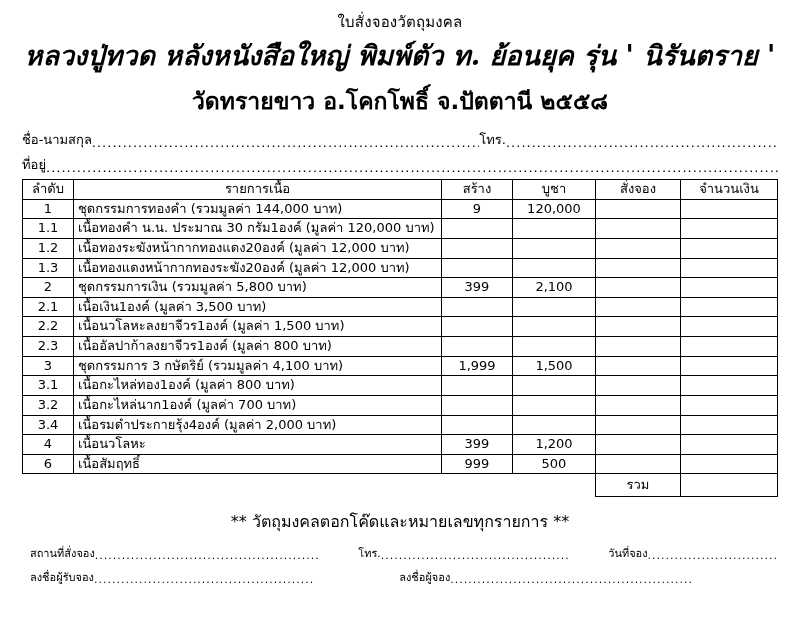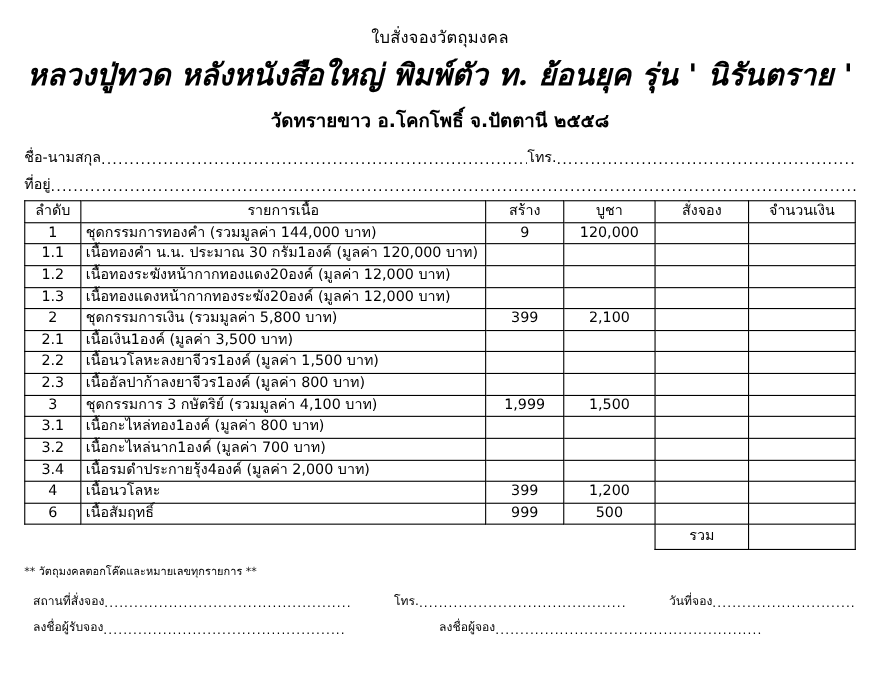--- a/index.html
+++ b/index.html
@@ -12,42 +12,42 @@
     height: 627px;
     font-family: "DejaVu Sans", "Liberation Sans", sans-serif;
     color: #000000;
     overflow: hidden;
   }
   .page {
     position: relative;
     width: 800px;
     height: 627px;
     box-sizing: border-box;
-    padding: 20px 22px 10px 22px;
+    padding: 8px 22px 10px 22px;
   }
 
   
   .hdr {
     text-align: center;
   }
   .hdr-line1 {
     font-size: 15px;
     letter-spacing: .2px;
     margin-top: 2px;
   }
   .hdr-line2 {
     font-size: 27px;
     font-family: "DejaVu Serif", "Liberation Serif", serif;
     font-style: italic;
     font-weight: bold;
     margin-top: 0;
     white-space: nowrap;
   }
   .hdr-line3 {
-    font-size: 17px;
+    font-size: 23px;
     font-weight: bold;
     margin-top: 6px;
   }
 
   
   .contact {
     margin-top: 10px;
     font-size: 13px;
   }
   .crow {
@@ -109,21 +109,22 @@
   .sum-label {
     text-align: center;
   }
   .blank-cell { height: 20px; }
 
   .no-border-cell { border: none !important; }
 
   
   .footnote {
     margin-top: 12px;
-    font-size: 10px;
+    font-size: 16px;
+    text-align: center;
   }
 
   
   .footer {
     margin-top: 10px;
     font-size: 11px;
   }
   .frow {
     display: flex;
     align-items: flex-end;

